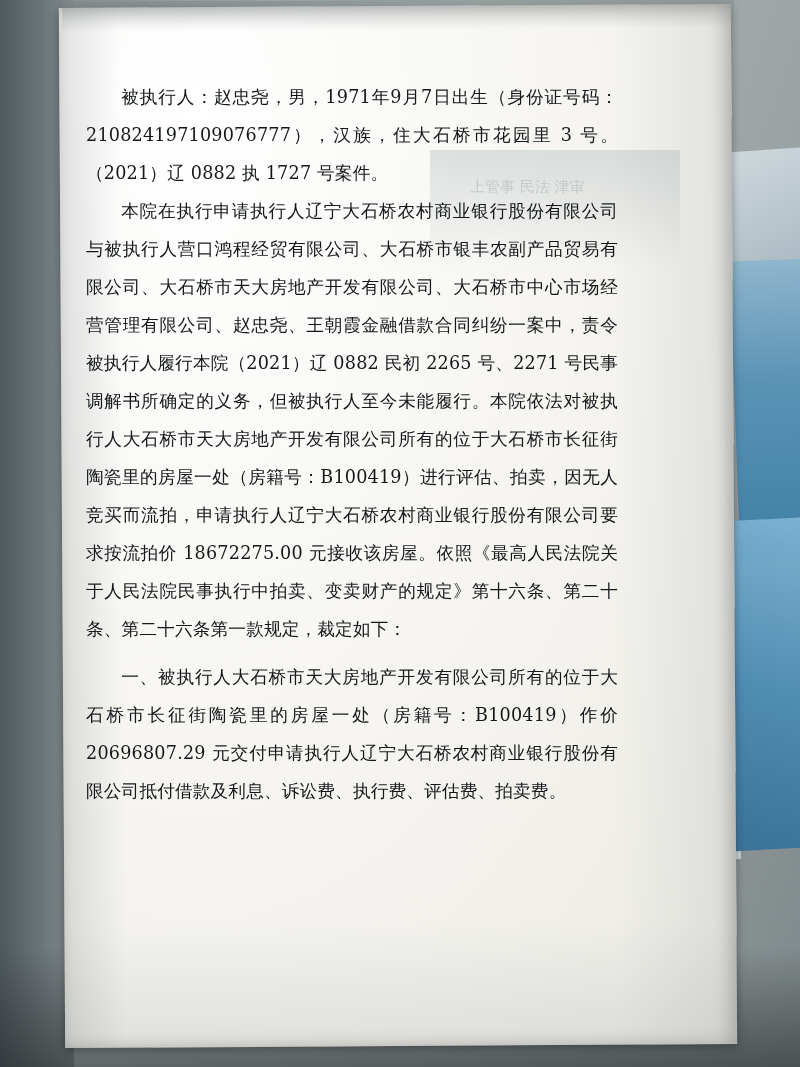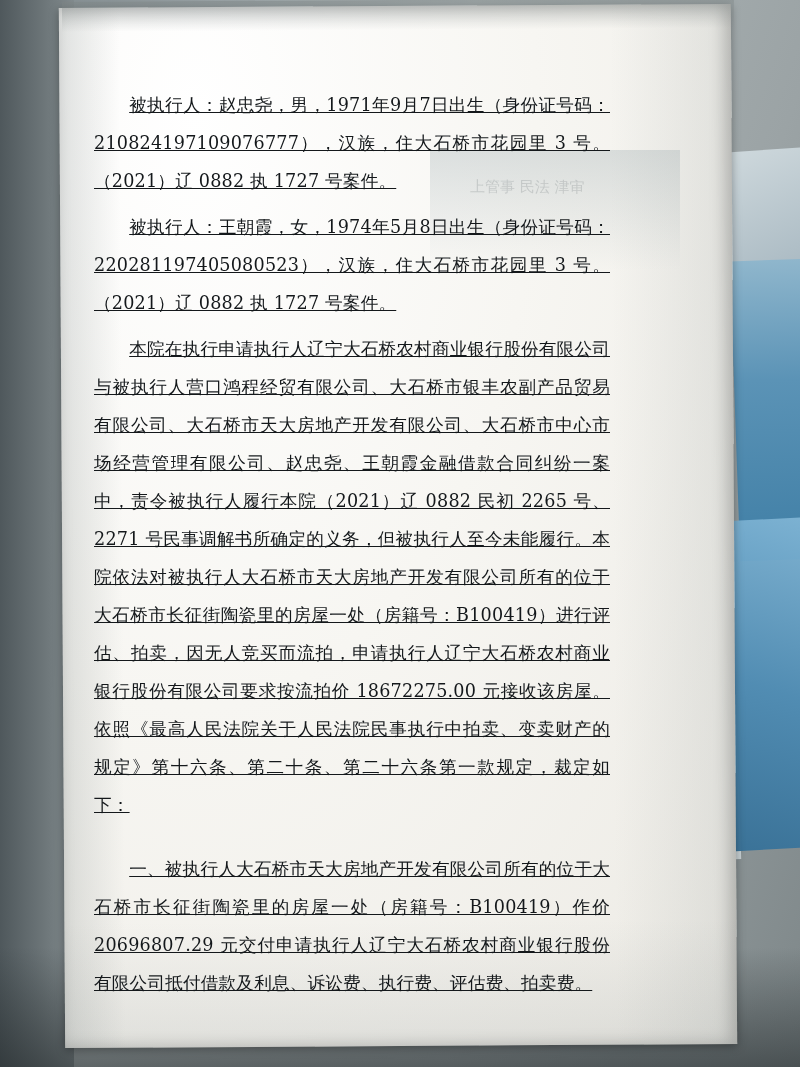--- a/index.html
+++ b/index.html
@@ -121,24 +121,23 @@
     top: 78px;
     width: 532px;
     color: #14181b;
     font-size: 17.6px;
     line-height: 38px;
     letter-spacing: .2px;
     text-align: justify;
     text-justify: inter-ideograph;
   }
   .para {
-    margin: 8px;
+    margin: 0;
     text-indent: 2em;
     white-space: normal;
-    text-decoration: underline;
   }
   .para + .para { margin-top: 0; }
   .gap { height: 10px; }
 
   
   .ghost {
     position: absolute;
     left: 470px;
     top: 170px;
     width: 150px;
@@ -175,19 +174,18 @@
   <div class="sheet"></div>
   <div class="sheet-top-fold"></div>
   <div class="shade-strip"></div>
 
   <div class="ghost">上管事
 民法
 津审</div>
 
   <div class="doc-body">
     <p class="para">被执行人：赵忠尧，男，1971年9月7日出生（身份证号码：210824197109076777），汉族，住大石桥市花园里 3 号。（2021）辽 0882 执 1727 号案件。</p>
-    <p class="para">被执行人：王朝霞，女，1974年5月8日出生（身份证号码：220281197405080523），汉族，住大石桥市花园里 3 号。（2021）辽 0882 执 1727 号案件。</p>
     <p class="para">本院在执行申请执行人辽宁大石桥农村商业银行股份有限公司与被执行人营口鸿程经贸有限公司、大石桥市银丰农副产品贸易有限公司、大石桥市天大房地产开发有限公司、大石桥市中心市场经营管理有限公司、赵忠尧、王朝霞金融借款合同纠纷一案中，责令被执行人履行本院（2021）辽 0882 民初 2265 号、2271 号民事调解书所确定的义务，但被执行人至今未能履行。本院依法对被执行人大石桥市天大房地产开发有限公司所有的位于大石桥市长征街陶瓷里的房屋一处（房籍号：B100419）进行评估、拍卖，因无人竞买而流拍，申请执行人辽宁大石桥农村商业银行股份有限公司要求按流拍价 18672275.00 元接收该房屋。依照《最高人民法院关于人民法院民事执行中拍卖、变卖财产的规定》第十六条、第二十条、第二十六条第一款规定，裁定如下：</p>
     <div class="gap"></div>
     <p class="para">一、被执行人大石桥市天大房地产开发有限公司所有的位于大石桥市长征街陶瓷里的房屋一处（房籍号：B100419）作价 20696807.29 元交付申请执行人辽宁大石桥农村商业银行股份有限公司抵付借款及利息、诉讼费、执行费、评估费、拍卖费。</p>
   </div>
 
 </div>
 
 </body></html>

